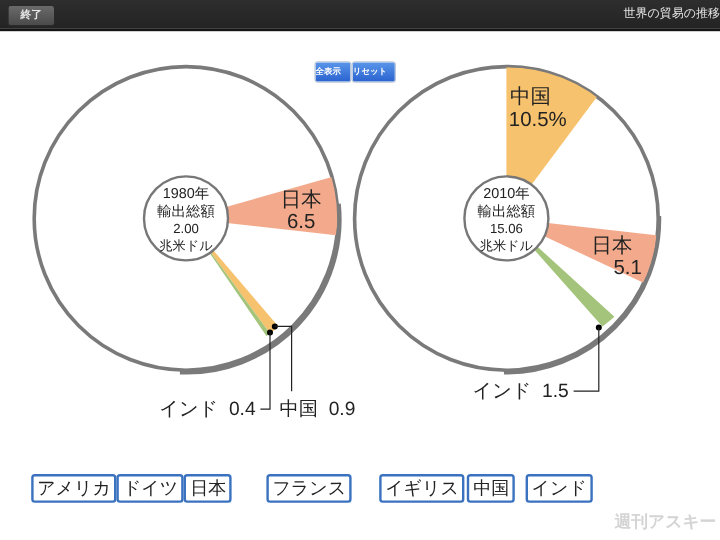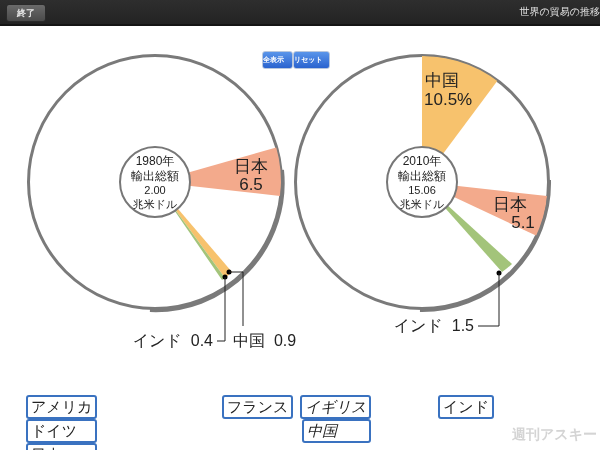--- a/index.html
+++ b/index.html
@@ -2,21 +2,21 @@
 <html><head>
 <meta charset="utf-8">
 <style>
   html,body{margin:0;padding:0;}
   body{width:600px;height:450px;background:#ffffff;position:relative;overflow:hidden;font-family:"DejaVu Sans","Liberation Sans",sans-serif;}
   .topbar{position:absolute;left:0;top:0;width:600px;height:24px;background:linear-gradient(#2e2e2e,#232323);border-bottom:2px solid #151515;}
   .btn-exit{position:absolute;left:6px;top:4px;width:38px;height:16px;border-radius:3px;background:linear-gradient(#6a6a6a,#4a4a4a);border:1px solid #2a2a2a;color:#e8e8e8;font-size:9px;line-height:16px;text-align:center;font-weight:bold;cursor:pointer;}
   .title{position:absolute;left:0;width:600px;top:0;line-height:24px;text-align:right;color:#e4e4e4;font-size:10px;}
   .ctrl{position:absolute;top:51px;height:16px;border-radius:3px;background:linear-gradient(#5a95ea,#2a63cf);border:1px solid #b9c7dd;color:#fff;font-size:7px;line-height:16px;text-align:left;cursor:pointer;font-weight:bold;}
   svg.chart{position:absolute;left:0;top:0;}
-  .legend{position:absolute;top:395px;height:22px;display:flex;flex-direction:column;}
+  .legend{position:absolute;top:395px;height:22px;display:flex;}
   .leg{height:20px;border:2px solid #3a72c0;border-radius:3px;background:#fff;color:#222;font-size:15px;line-height:20px;padding:0 3px;box-sizing:content-box;cursor:pointer;white-space:nowrap;font-family:"DejaVu Sans",sans-serif;}
   .watermark{position:absolute;left:512px;top:426px;color:#d4d4d4;font-size:14px;font-weight:bold;}
 </style>
 </head>
 <body>
 
 <div class="topbar">
   <div class="btn-exit">終了</div>
   <div class="title">世界の貿易の推移</div>
 </div>
@@ -90,21 +90,21 @@
 </svg>
 
 <div class="legend" style="left:26px;">
   <div class="leg">アメリカ</div>
   <div class="leg">ドイツ</div>
   <div class="leg">日本</div>
 </div>
 <div class="legend" style="left:222px;">
   <div class="leg">フランス</div>
 </div>
-<div class="legend" style="left:300px;font-style:italic;">
+<div class="legend" style="left:316px;">
   <div class="leg">イギリス</div>
   <div class="leg" style="margin-left:2px;">中国</div>
 </div>
 <div class="legend" style="left:438px;gap:15px;">
   <div class="leg">インド</div>
 </div>
 
 <div class="watermark">週刊アスキー</div>
 
 </body></html>

